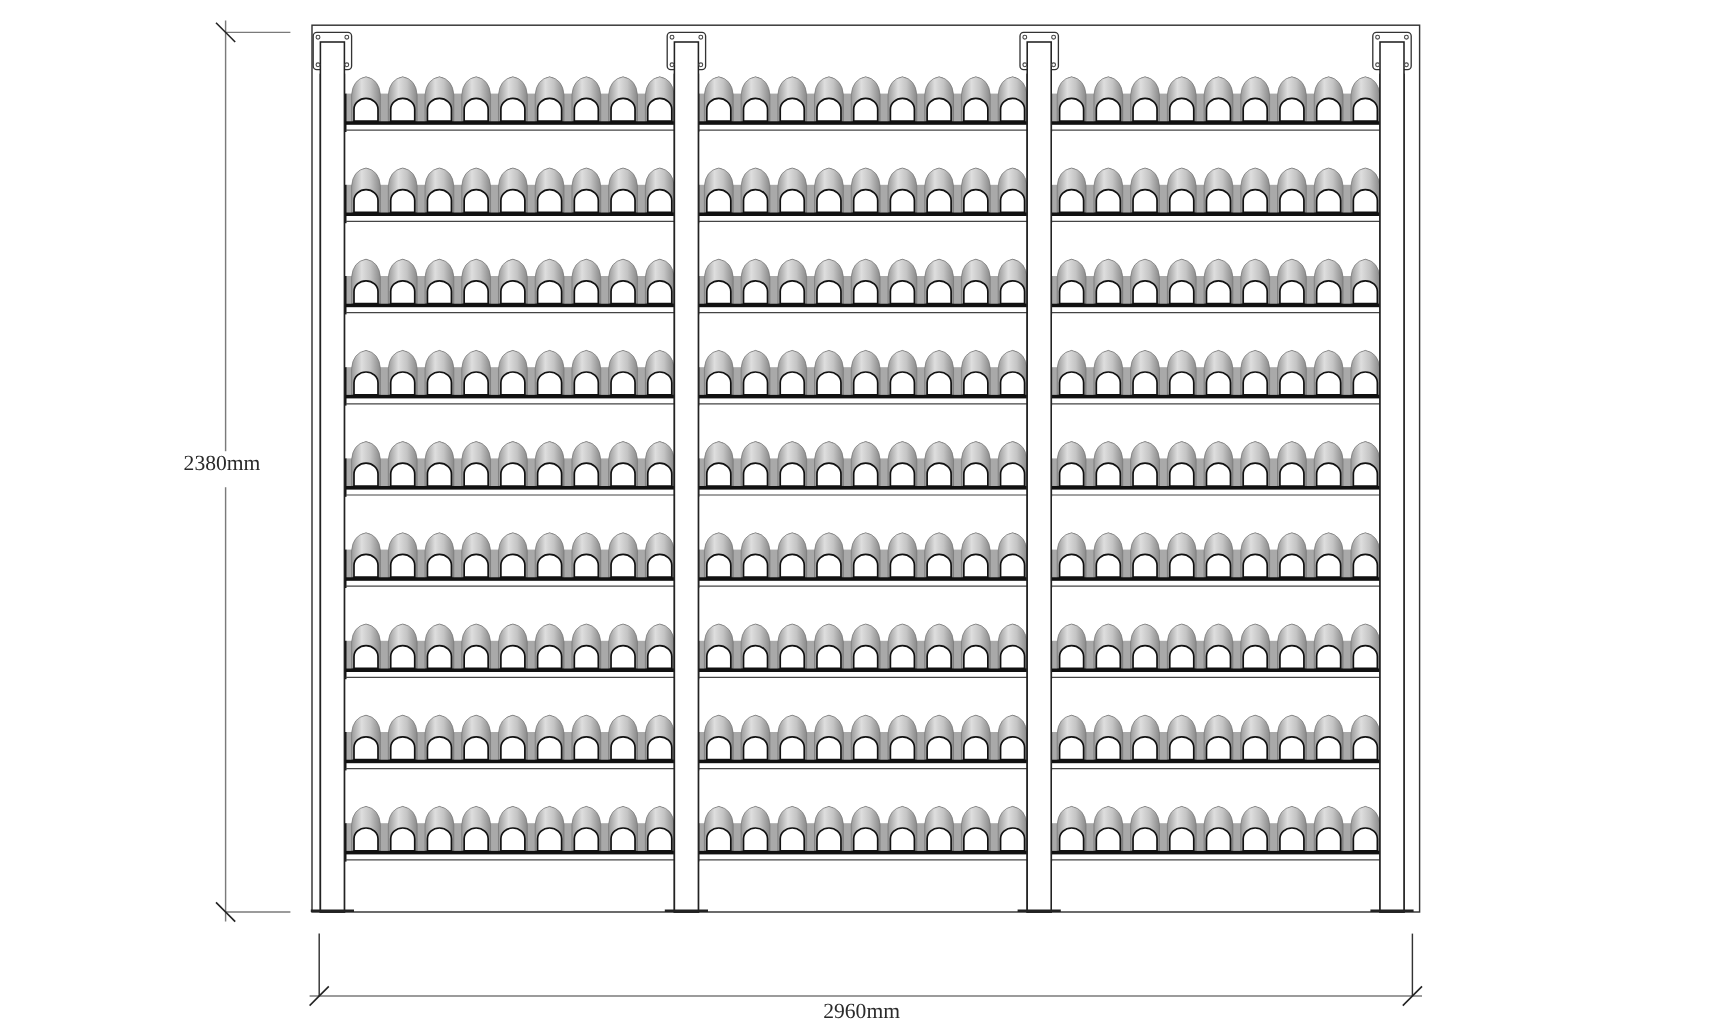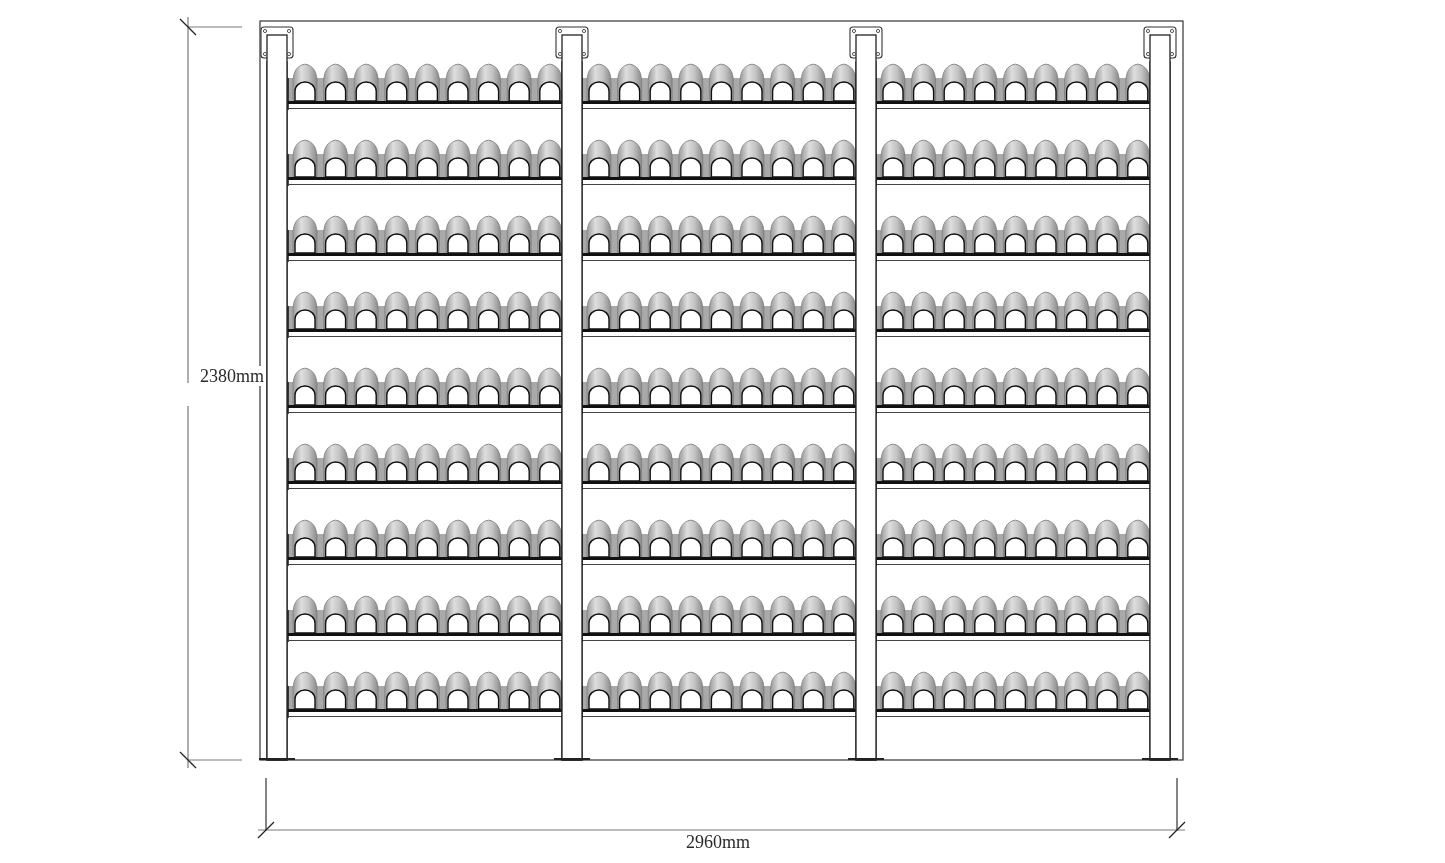--- a/index.html
+++ b/index.html
@@ -7,21 +7,21 @@
     #drawing { position: absolute; left: 0; top: 0; width: 1445px; height: 863px; }
     .dim-label {
       position: absolute;
       font-family: "Liberation Serif", "DejaVu Serif", serif;
       font-size: 18px;
       color: #2a2a2a;
       background: #ffffff;
       line-height: 20px;
       white-space: nowrap;
     }
-    #dim-height-label { left: 153px; top: 366px; margin-left: 47px; }
+    #dim-height-label { left: 153px; top: 376px; }
     #dim-width-label { left: 685px; top: 832px; padding: 0 1px; }
   </style>
 </head>
 <body>
 
 <svg id="drawing" xmlns="http://www.w3.org/2000/svg" width="1445" height="863" viewBox="0 0 1445 863">
   <defs>
     <linearGradient id="bottleGrad" x1="0" y1="0" x2="1" y2="0">
       <stop offset="0" stop-color="#9a9a9a"></stop>
       <stop offset="0.35" stop-color="#dedede"></stop>

